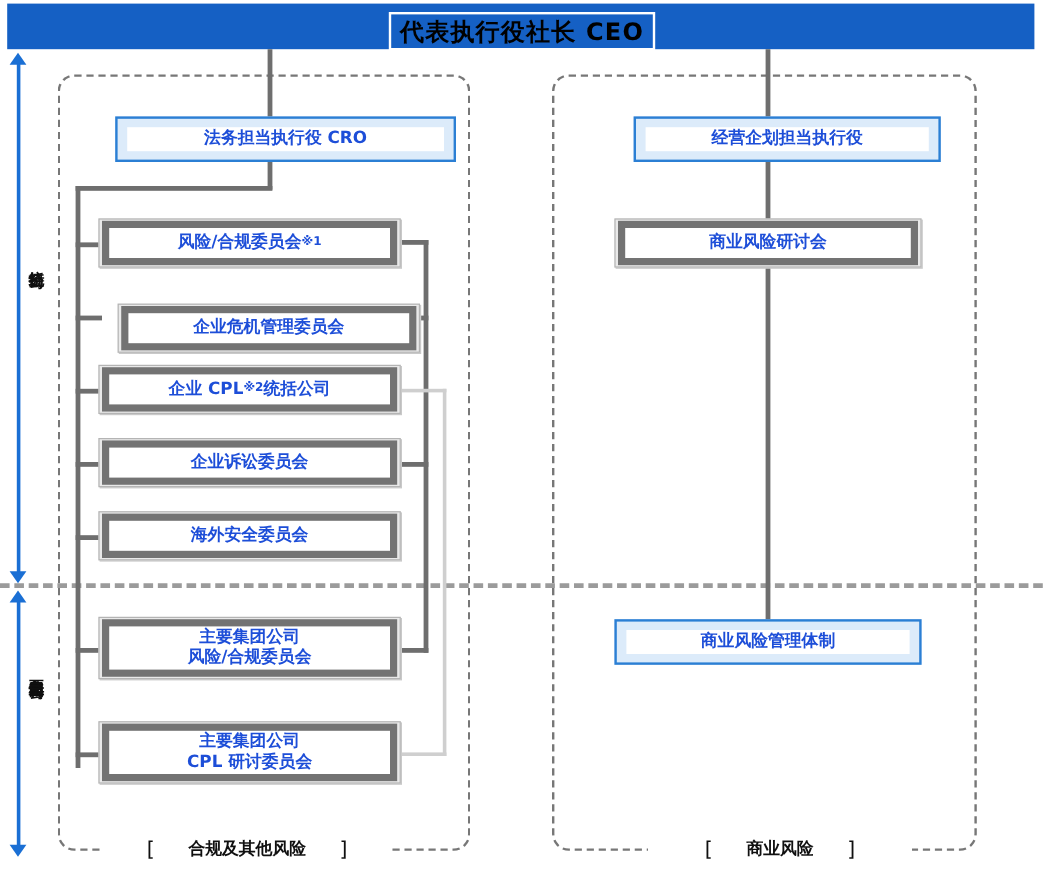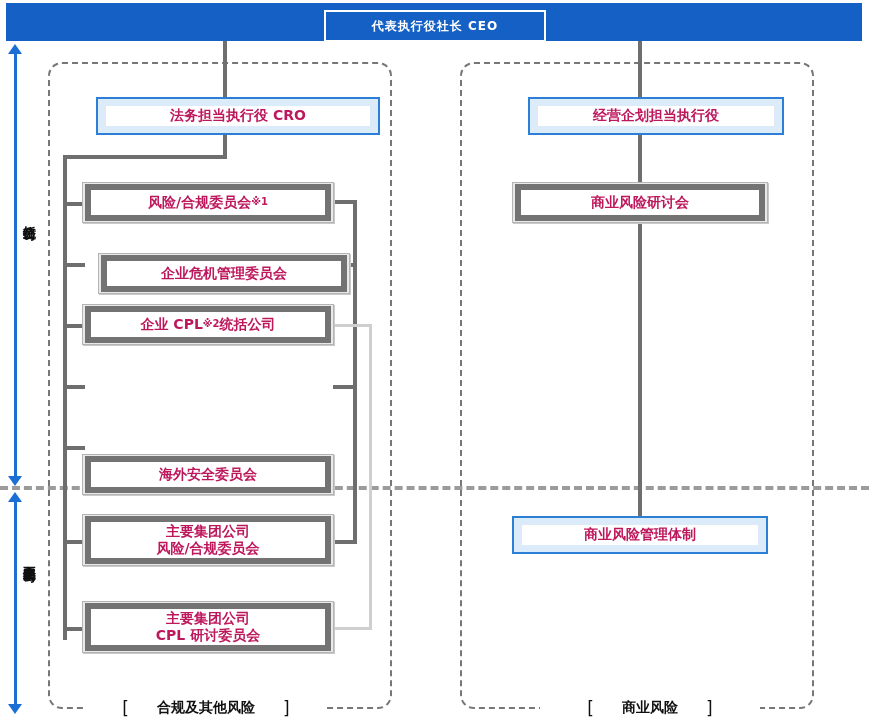--- a/index.html
+++ b/index.html
@@ -12,21 +12,21 @@
   #root{position:relative;width:869px;height:726px;}
 
   
   .ceo-banner{
     position:absolute;left:6px;top:3px;width:856px;height:38px;
     background:#1560c4;
   }
   .ceo-label{
     position:absolute;left:318px;top:7px;width:218px;height:28px;
     border:2px solid #ffffff;
-    color:#ffffff;font-size:12px;font-weight:bold;
+    color:#000000;font-size:20px;font-weight:bold;
     display:flex;align-items:center;justify-content:center;
     letter-spacing:1px;
   }
 
   
   .group-frame{
     position:absolute;
     border:2px dashed #777;
     border-radius:14px;
     background:transparent;
@@ -38,21 +38,21 @@
   .node{
     position:absolute;
     box-sizing:border-box;
     display:flex;align-items:center;justify-content:center;
   }
   .node .inner{
     width:calc(100% - 16px);height:calc(100% - 14px);
     background:#ffffff;
     display:flex;align-items:center;justify-content:center;
     text-align:center;
-    font-size:14px;font-weight:bold;color:#be185d;
+    font-size:14px;font-weight:bold;color:#1d4ed8;
     line-height:1.25;
   }
   .node.gray{
     background:#e9e9e9;
     border:1px solid #b4b4b4;
     box-shadow:1px 1px 0 #c9c9c9;
   }
   .node.gray .inner{border:6px solid #737373;}
   .node.blue{
     background:#dcebfa;
@@ -168,22 +168,25 @@
   </div>
 
   <div class="node gray" style="left:82px;top:304px;width:252px;height:41px;">
     <div class="inner">
       <span>企业 CPL</span>
         <span class="sup">※2</span>
         <span>统括公司</span>
     </div>
   </div>
 
-
-  <div class="node gray" style="left:82px;top:426px;width:252px;height:41px;margin-top:28px;">
+  <div class="node gray" style="left:82px;top:365px;width:252px;height:41px;">
+    <div class="inner">企业诉讼委员会</div>
+  </div>
+
+  <div class="node gray" style="left:82px;top:426px;width:252px;height:41px;">
     <div class="inner">海外安全委员会</div>
   </div>
 
   <div class="node gray" style="left:82px;top:514px;width:252px;height:52px;">
     <div class="inner">
       <div>
         <div>主要集团公司</div>
         <div>风险/合规委员会</div>
       </div>
     </div>

